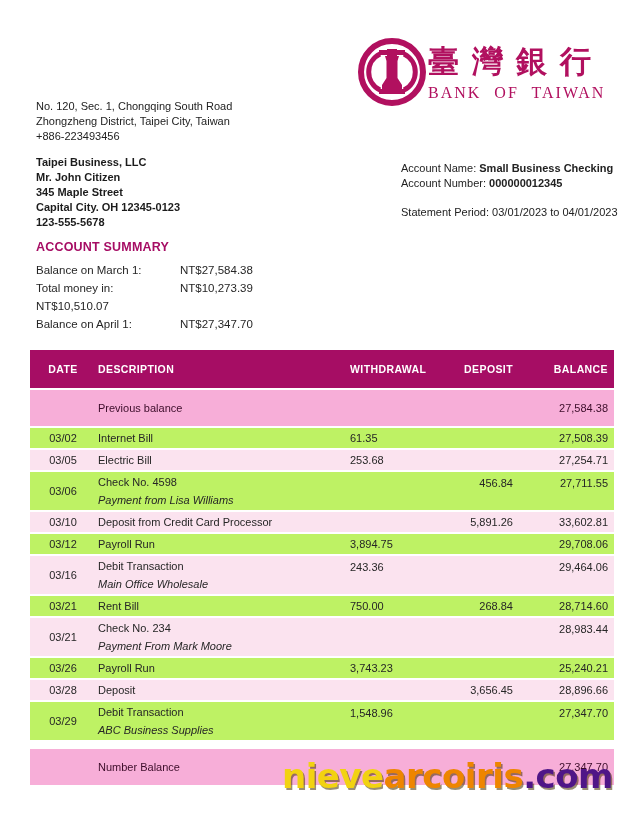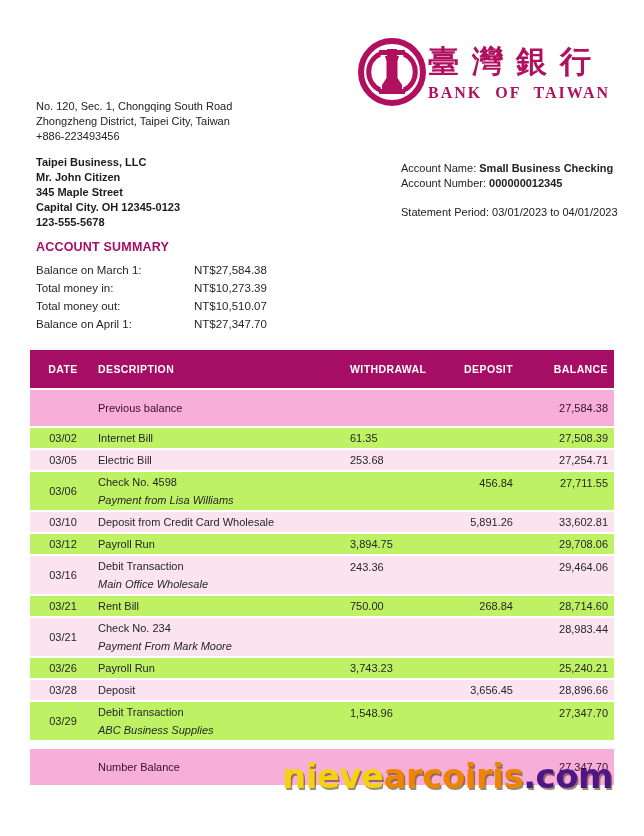--- a/index.html
+++ b/index.html
@@ -10,30 +10,30 @@
     font-family:"Liberation Sans", sans-serif; color:#262626;
     --brand:#b1105f; --header-bg:#a60d64; --row-pink:#f7aed8; --row-light:#fbe3ef;
     --wm-yellow:#f2d211; --wm-orange:#ee8500; --wm-purple:#4f1687;
   }
   
   .bank-address { position:absolute; left:36px; top:99px; font-size:11px; line-height:15px; color:#222; }
   .logo { position:absolute; left:356px; top:36px; display:flex; align-items:center; color:var(--brand); }
   .emblem { width:72px; height:72px; flex:0 0 auto; }
   .logo-names { display:flex; flex-direction:column; }
   .zh-name { font-family:"Liberation Serif", serif; font-weight:bold; font-size:31px; line-height:38px; letter-spacing:13px; white-space:nowrap; color:var(--brand); }
-  .en-name { font-family:"Liberation Serif", serif; font-weight:bold; font-size:16px; letter-spacing:2px; word-spacing:7px; color:var(--brand); margin-top:3px; }
+  .en-name { font-family:"Liberation Serif", serif; font-weight:normal; font-size:16px; letter-spacing:2px; word-spacing:7px; color:var(--brand); margin-top:3px; }
   .customer-address { position:absolute; left:36px; top:155px; font-size:11px; line-height:15px; font-weight:bold; color:#1c1c1c; }
   .account-info { position:absolute; left:401px; top:161px; font-size:11px; line-height:15px; color:#222; }
   .account-info .val { font-weight:bold; }
   .statement-period { margin-top:14px; }
   
   .summary-title { position:absolute; left:36px; top:240px; font-size:12.5px; font-weight:bold; letter-spacing:.2px; color:var(--header-bg); }
   .summary-rows { position:absolute; left:36px; top:261px; width:320px; font-size:11.5px; line-height:18px; }
   .summary-row { display:flex; }
-  .summary-label { width:158px; }
+  .summary-label { width:144px; }
   
   table.txn { position:absolute; left:30px; top:348px; width:584px; table-layout:fixed;
     border-collapse:separate; border-spacing:0 2px; font-size:11px; }
   col.c-date { width:66px; } col.c-desc { width:245px; } col.c-wd { width:110px; }
   col.c-dep { width:72px; } col.c-bal { width:91px; }
   th { background:var(--header-bg); color:#fff; font-size:10.5px; font-weight:bold; letter-spacing:.4px; height:38px; }
   th.c-date { text-align:center; }
   th.c-desc { text-align:left; padding-left:2px; }
   th.c-wd { text-align:left; padding-left:9px; }
   th.c-dep { text-align:right; padding-right:10px; }
@@ -103,21 +103,20 @@
   <div class="summary-rows">
       <div class="summary-row">
         <span class="summary-label">Balance on March 1:</span>
         <span class="summary-value">NT$27,584.38</span>
       </div>
       <div class="summary-row">
         <span class="summary-label">Total money in:</span>
         <span class="summary-value">NT$10,273.39</span>
       </div>
       <div class="summary-row">
-        <span class="summary-label">Total money out:</span>
         <span class="summary-value">NT$10,510.07</span>
       </div>
       <div class="summary-row">
         <span class="summary-label">Balance on April 1:</span>
         <span class="summary-value">NT$27,347.70</span>
       </div>
     </div>
 
   <table class="txn">
     <colgroup>
@@ -168,21 +167,21 @@
             <div class="desc-main">Check No. 4598</div>
             <div class="desc-note">Payment from Lisa Williams</div>
           </td>
           <td class="c-wd"></td>
           <td class="c-dep">456.84</td>
           <td class="c-bal">27,711.55</td>
         </tr>
         <tr class="row-light">
           <td class="c-date">03/10</td>
           <td class="c-desc">
-            <div class="desc-main">Deposit from Credit Card Wholesale</div>
+            <div class="desc-main">Deposit from Credit Card Processor</div>
           </td>
           <td class="c-wd"></td>
           <td class="c-dep">5,891.26</td>
           <td class="c-bal">33,602.81</td>
         </tr>
         <tr class="row-white">
           <td class="c-date">03/12</td>
           <td class="c-desc">
             <div class="desc-main">Payroll Run</div>
           </td>

